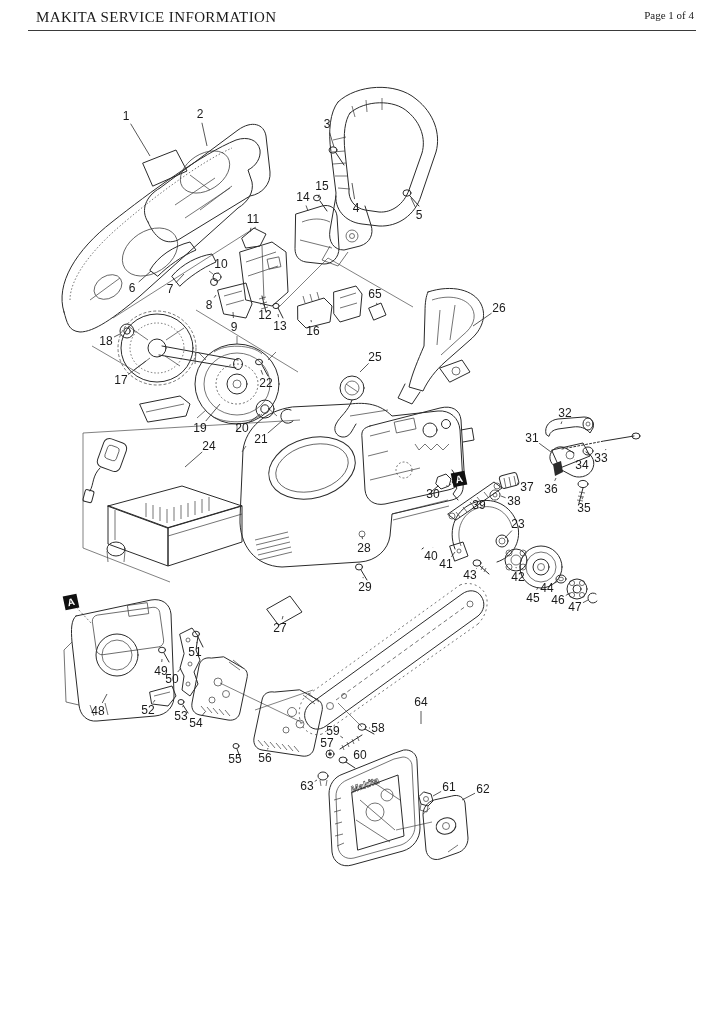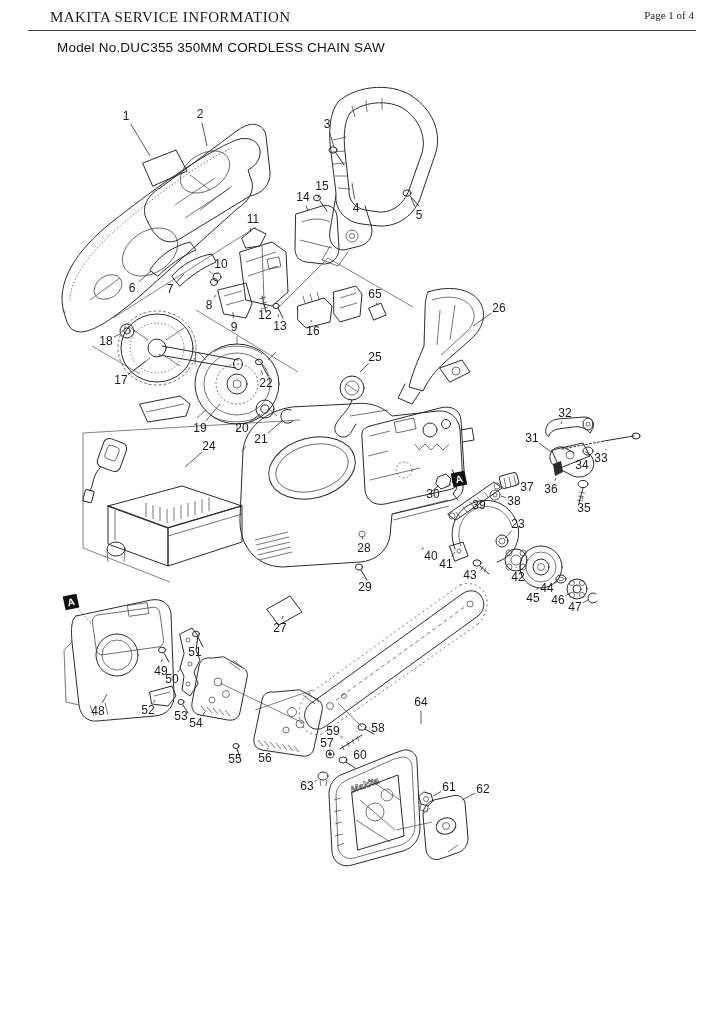--- a/index.html
+++ b/index.html
@@ -1,19 +1,19 @@
 <!DOCTYPE html>
 <html><head>
 <meta charset="utf-8">
 <style>
   html,body{margin:0;padding:0;background:#e8e8e8;}
   #page{position:relative;width:724px;height:1024px;background:#ffffff;overflow:hidden;
         font-family:"Liberation Sans",sans-serif;}
   .hdr-left{position:absolute;left:36px;top:9px;font-family:"Liberation Serif",serif;
-            font-size:15px;letter-spacing:.4px;color:#1b1b1b;margin-left:14px;}
+            font-size:15px;letter-spacing:.4px;color:#1b1b1b;}
   .hdr-right{position:absolute;right:30px;top:9px;font-family:"Liberation Serif",serif;
              font-size:11px;color:#1b1b1b;}
   .hdr-rule{position:absolute;left:28px;right:28px;top:30px;border-top:1.3px solid #3a3a3a;height:0;}
   .model-title{position:absolute;left:57px;top:40px;font-size:13.5px;color:#101010;letter-spacing:.2px;}
   svg{position:absolute;left:0;top:0;}
   .part{stroke:#2b2b2b;fill:none;stroke-width:1;stroke-linejoin:round;stroke-linecap:round;}
   .thin{stroke:#3a3a3a;stroke-width:.7;fill:none;}
   .cline{stroke:#4a4a4a;stroke-width:.7;fill:none;}
   .dark{fill:#2b2b2b;stroke:none;}
   .callout{font:12px "Liberation Sans",sans-serif;fill:#1a1a1a;text-anchor:middle;}
@@ -22,21 +22,20 @@
   .marker-letter{font:bold 10px "Liberation Sans",sans-serif;fill:#ffffff;text-anchor:middle;}
   .logo-text{font:italic bold 9.5px "Liberation Sans",sans-serif;fill:none;stroke:#2b2b2b;stroke-width:.5;}
 </style>
 </head>
 <body>
 
 <div id="page">
   <div class="hdr-left">MAKITA SERVICE INFORMATION</div>
   <div class="hdr-right">Page 1 of 4</div>
   <div class="hdr-rule"></div>
-  <div class="model-title">Model No.DUC355 350MM CORDLESS CHAIN SAW</div>
 
   <svg id="diagram-svg" width="724" height="1024" viewBox="0 0 724 1024" xmlns="http://www.w3.org/2000/svg">
 
     <g>
       <line class="cline" x1="113" y1="318" x2="256" y2="227"></line>
       <line class="cline" x1="280" y1="306" x2="328" y2="258"></line>
       <line class="cline" x1="328" y1="258" x2="413" y2="307"></line>
       <line class="cline" x1="196" y1="310" x2="298" y2="372"></line>
       <line class="cline" x1="92" y1="346" x2="140" y2="374"></line>
       <line class="cline" x1="83" y1="433" x2="300" y2="420"></line>

